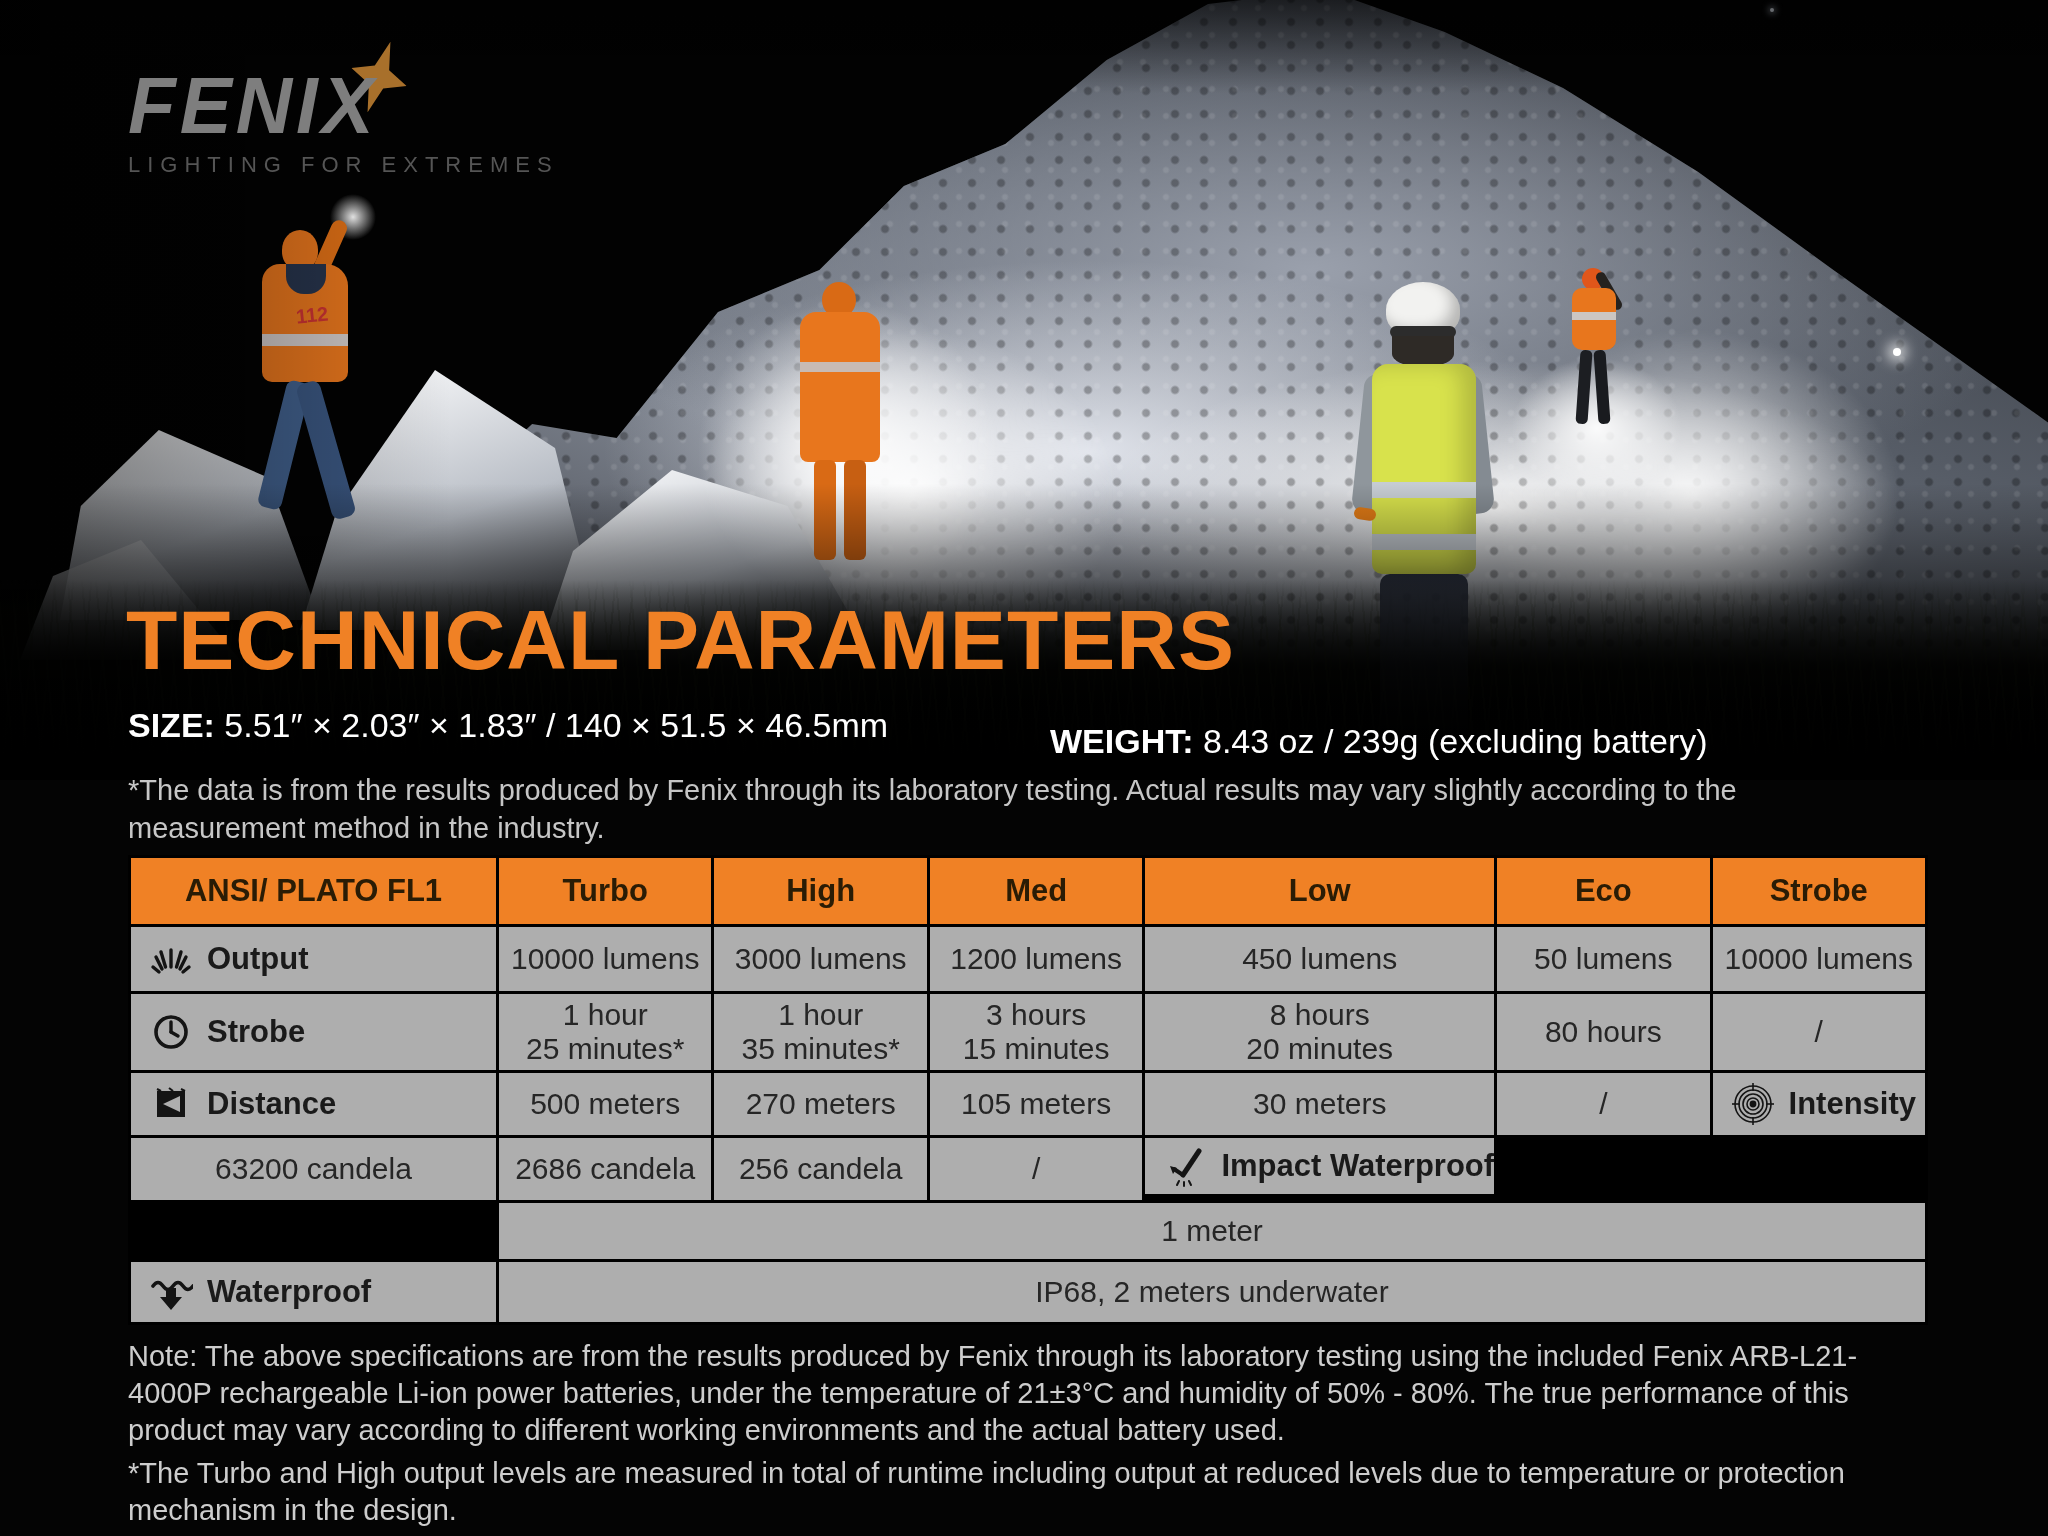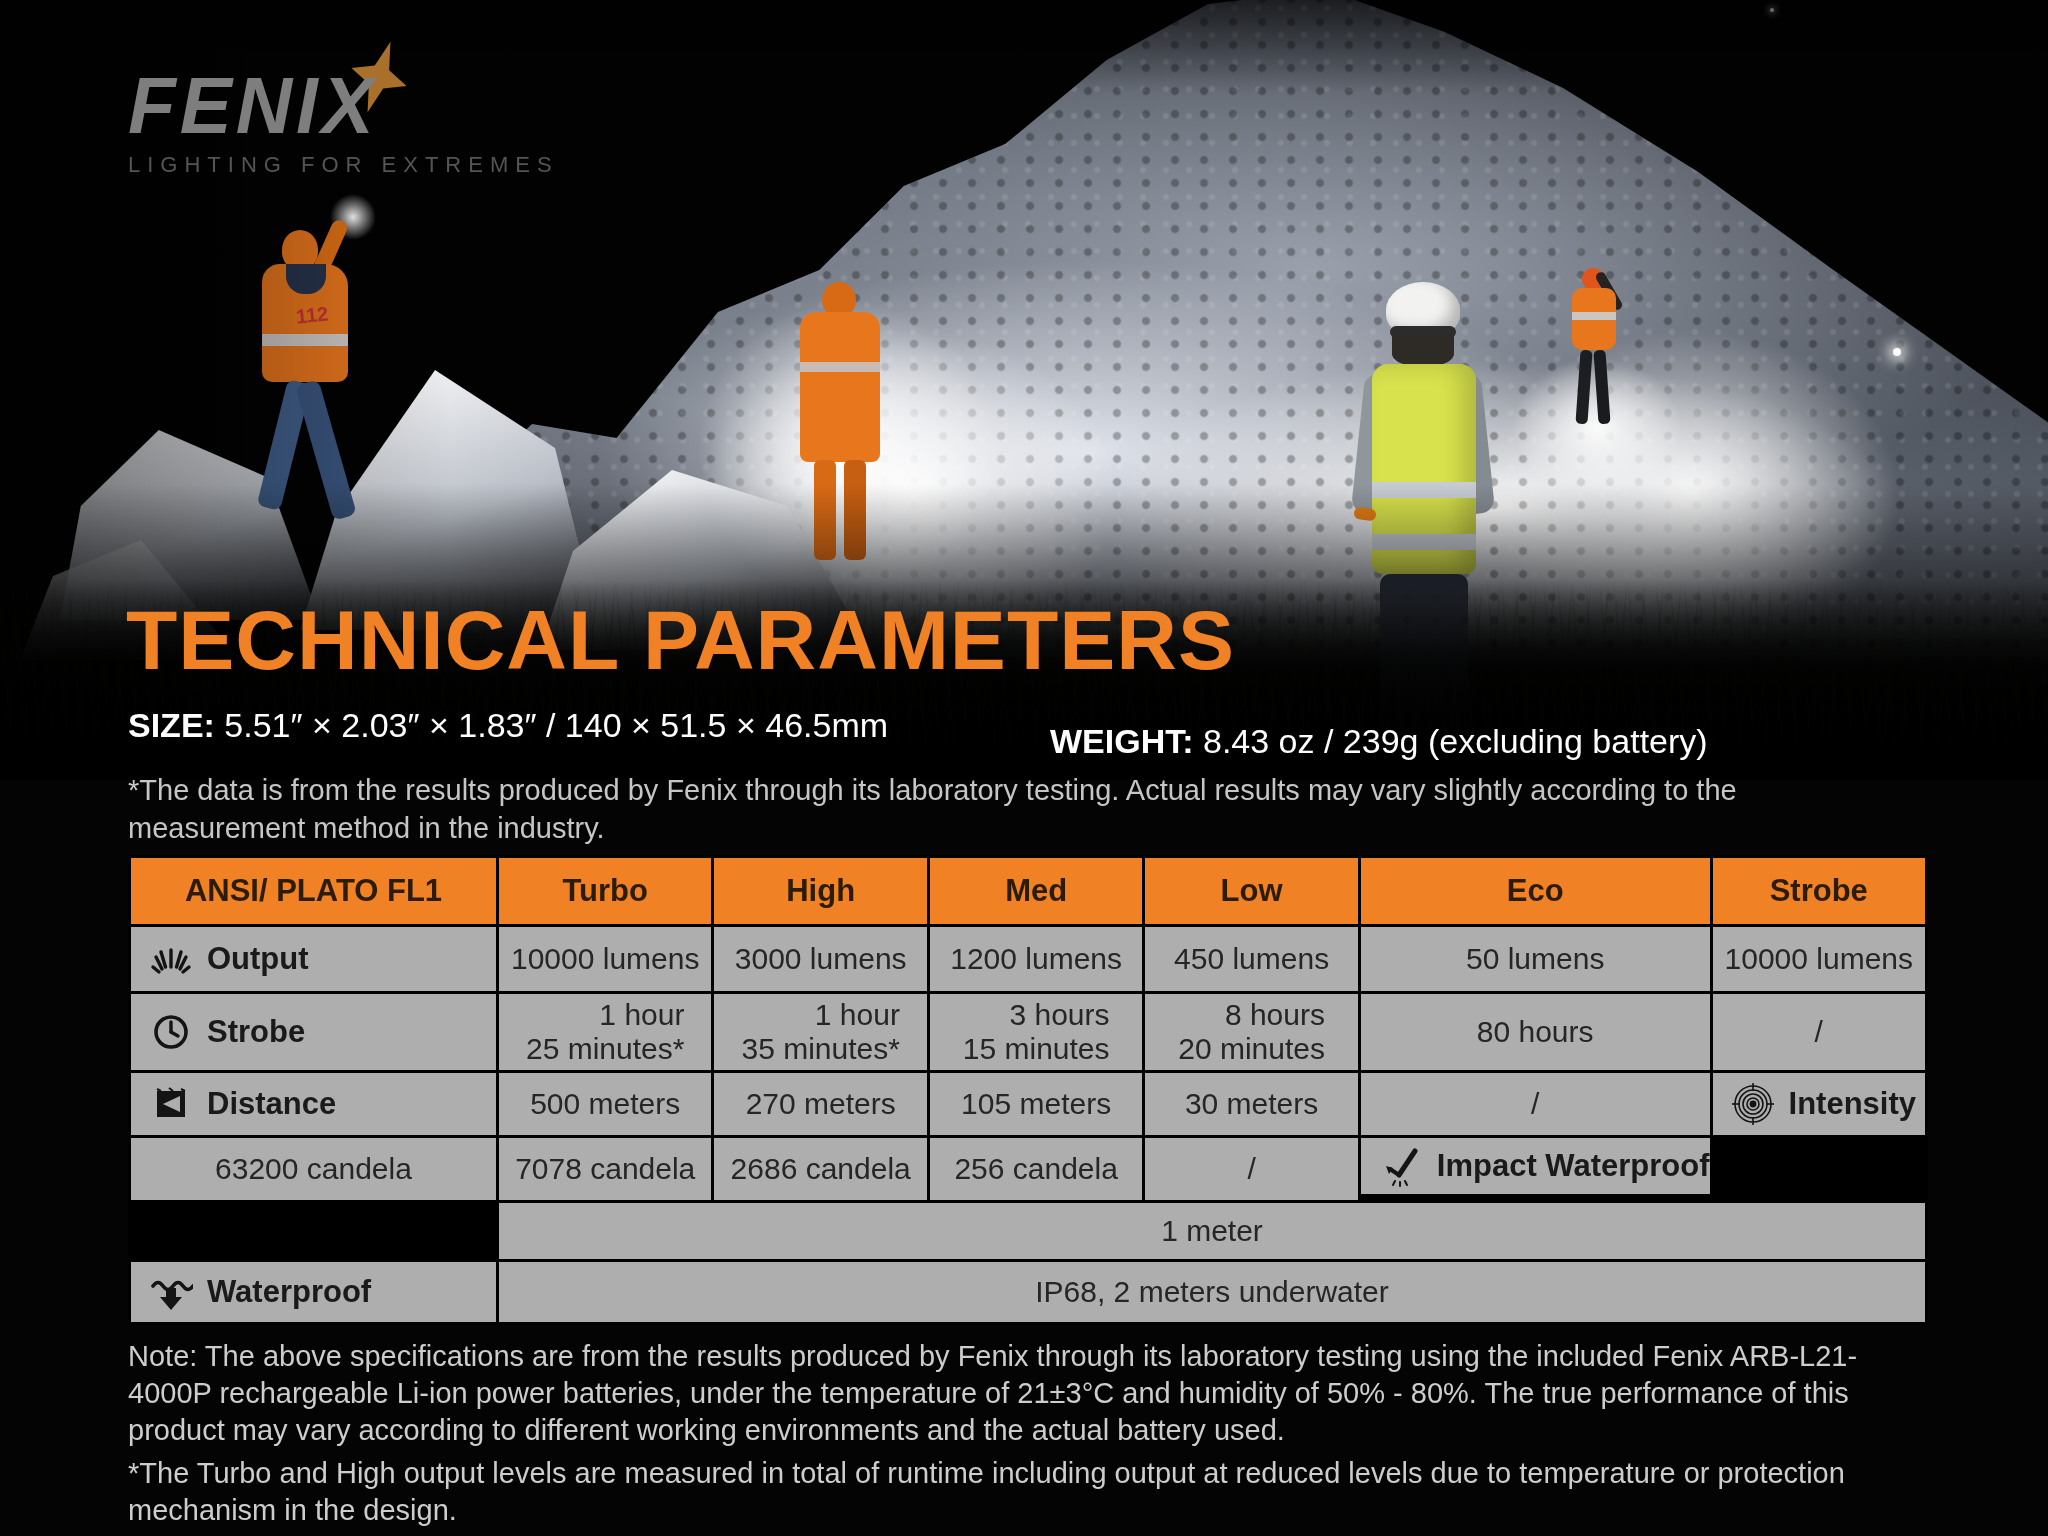--- a/index.html
+++ b/index.html
@@ -104,21 +104,21 @@
     letter-spacing:1px;white-space:nowrap;}
   .specline{position:absolute;left:128px;top:706px;width:1800px;font-size:34px;color:#fff;}
   .specline .lbl{font-weight:bold;}
   .weight{position:absolute;left:922px;top:16px;}
   .disclaimer{position:absolute;left:128px;top:772px;width:1640px;font-size:29px;line-height:1.30;color:#c6c6c6;}
 
   
   .spec-table{position:absolute;left:128px;top:855px;width:1794px;display:grid;
     grid-template-columns:365px repeat(6,1fr);gap:3px;background:#000;border:3px solid #000;}
   .cell{background:#aeaeae;display:flex;align-items:center;justify-content:center;
-    font-size:30px;color:#262626;text-align:right;white-space:pre-line;line-height:1.12;}
+    font-size:30px;color:#262626;text-align:center;white-space:pre-line;line-height:1.12;}
   .cell.head{background:#f08125;color:#2a1c05;font-weight:bold;font-size:31px;height:66px;}
   .cell.labelc{justify-content:flex-start;padding-left:18px;gap:14px;font-weight:bold;font-size:31px;color:#1a1a1a;
     text-align:left;white-space:nowrap;}
   .h1{height:64px;} .h2{height:76px;} .h3{height:62px;} .h4{height:62px;} .h5{height:56px;} .h6{height:60px;}
   .span6{grid-column:2/8;}
   .ricon{width:44px;height:44px;flex:0 0 44px;display:flex;align-items:center;justify-content:center;}
   .ricon svg{width:44px;height:44px;}
 
   
   .notes{position:absolute;left:128px;top:1338px;width:1806px;font-size:29px;line-height:1.28;color:#cdcdcd;}
@@ -295,21 +295,20 @@
               <line x1="22" y1="1" x2="22" y2="9"></line>
               <line x1="22" y1="35" x2="22" y2="43"></line>
           <line x1="1" y1="22" x2="9" y2="22"></line>
               <line x1="35" y1="22" x2="43" y2="22"></line>
             </g>
           </svg>
       </span>
       <span>Intensity</span>
     </div>
     <div class="cell h4">63200 candela</div>
-    <div class="cell h4">7078 candela</div>
     <div class="cell h4">2686 candela</div>
     <div class="cell h4">256 candela</div>
     <div class="cell h4">/</div>
 
     <div class="cell labelc h5">
       <span class="ricon">
         <svg viewBox="0 0 44 44">
             <g stroke="#141414" stroke-linecap="round" fill="none">
           <path d="M36 7 L20 31" stroke-width="5"></path>
           <path d="M20 31 L11 25" stroke-width="4"></path>

